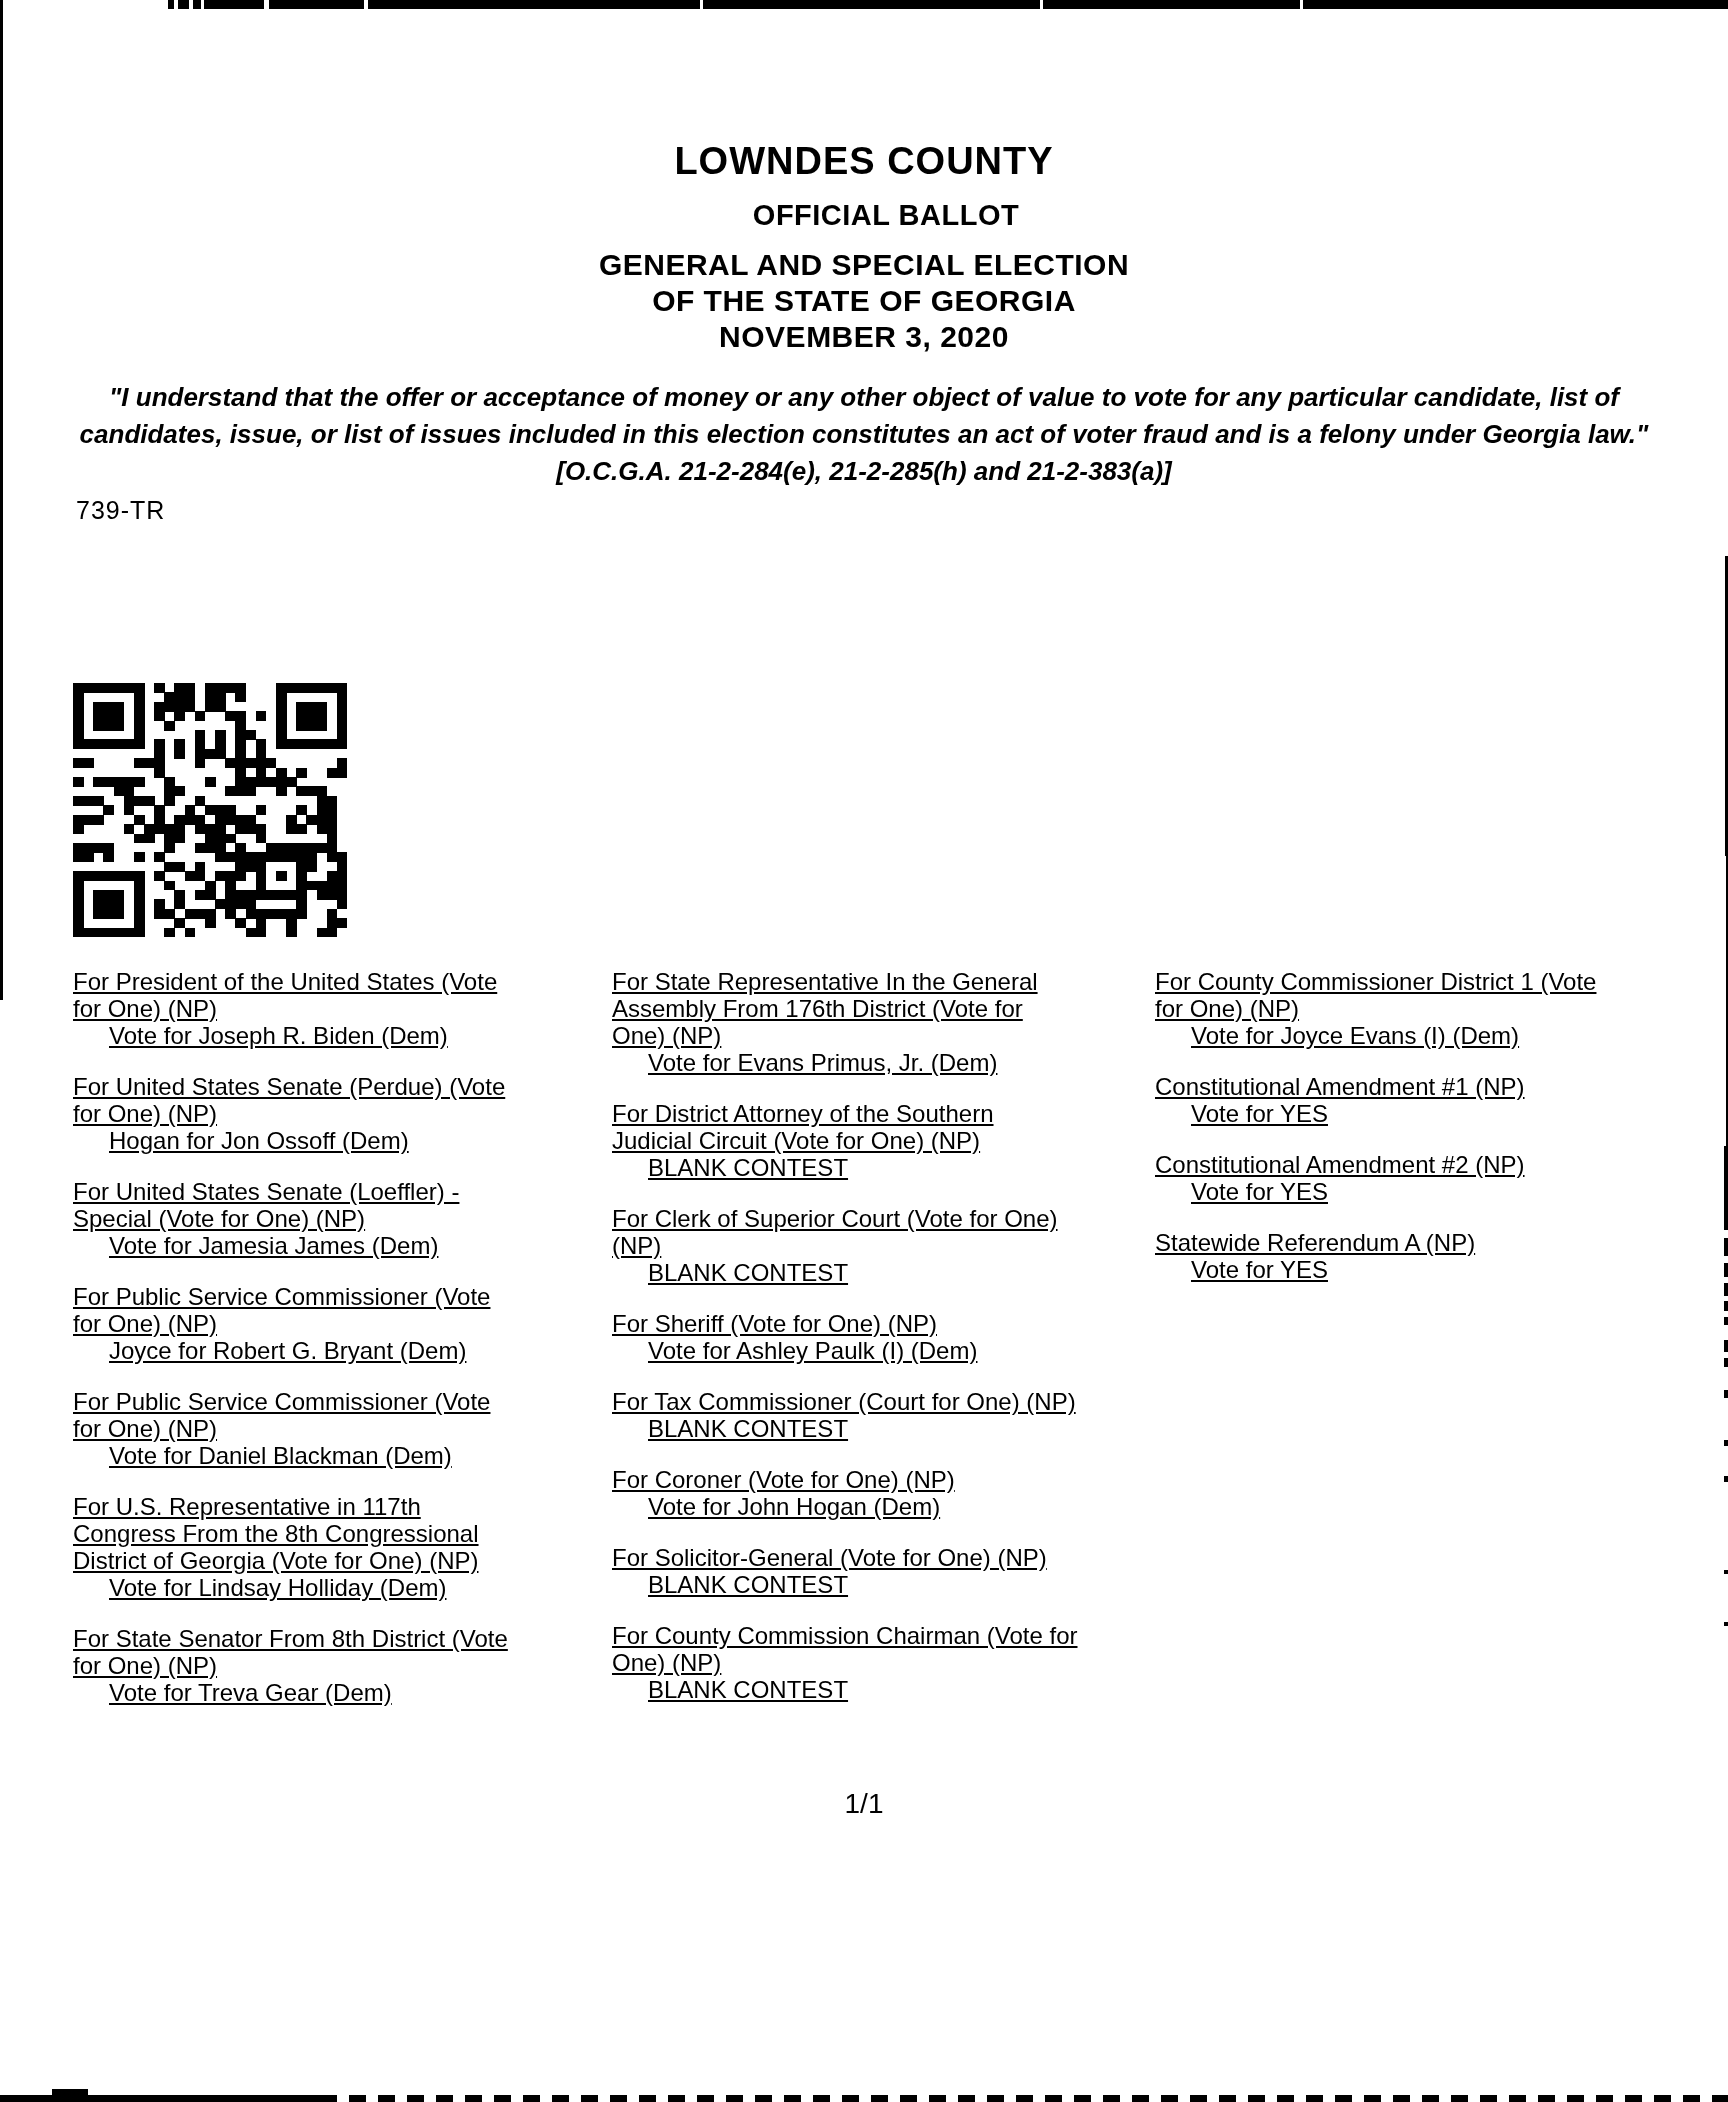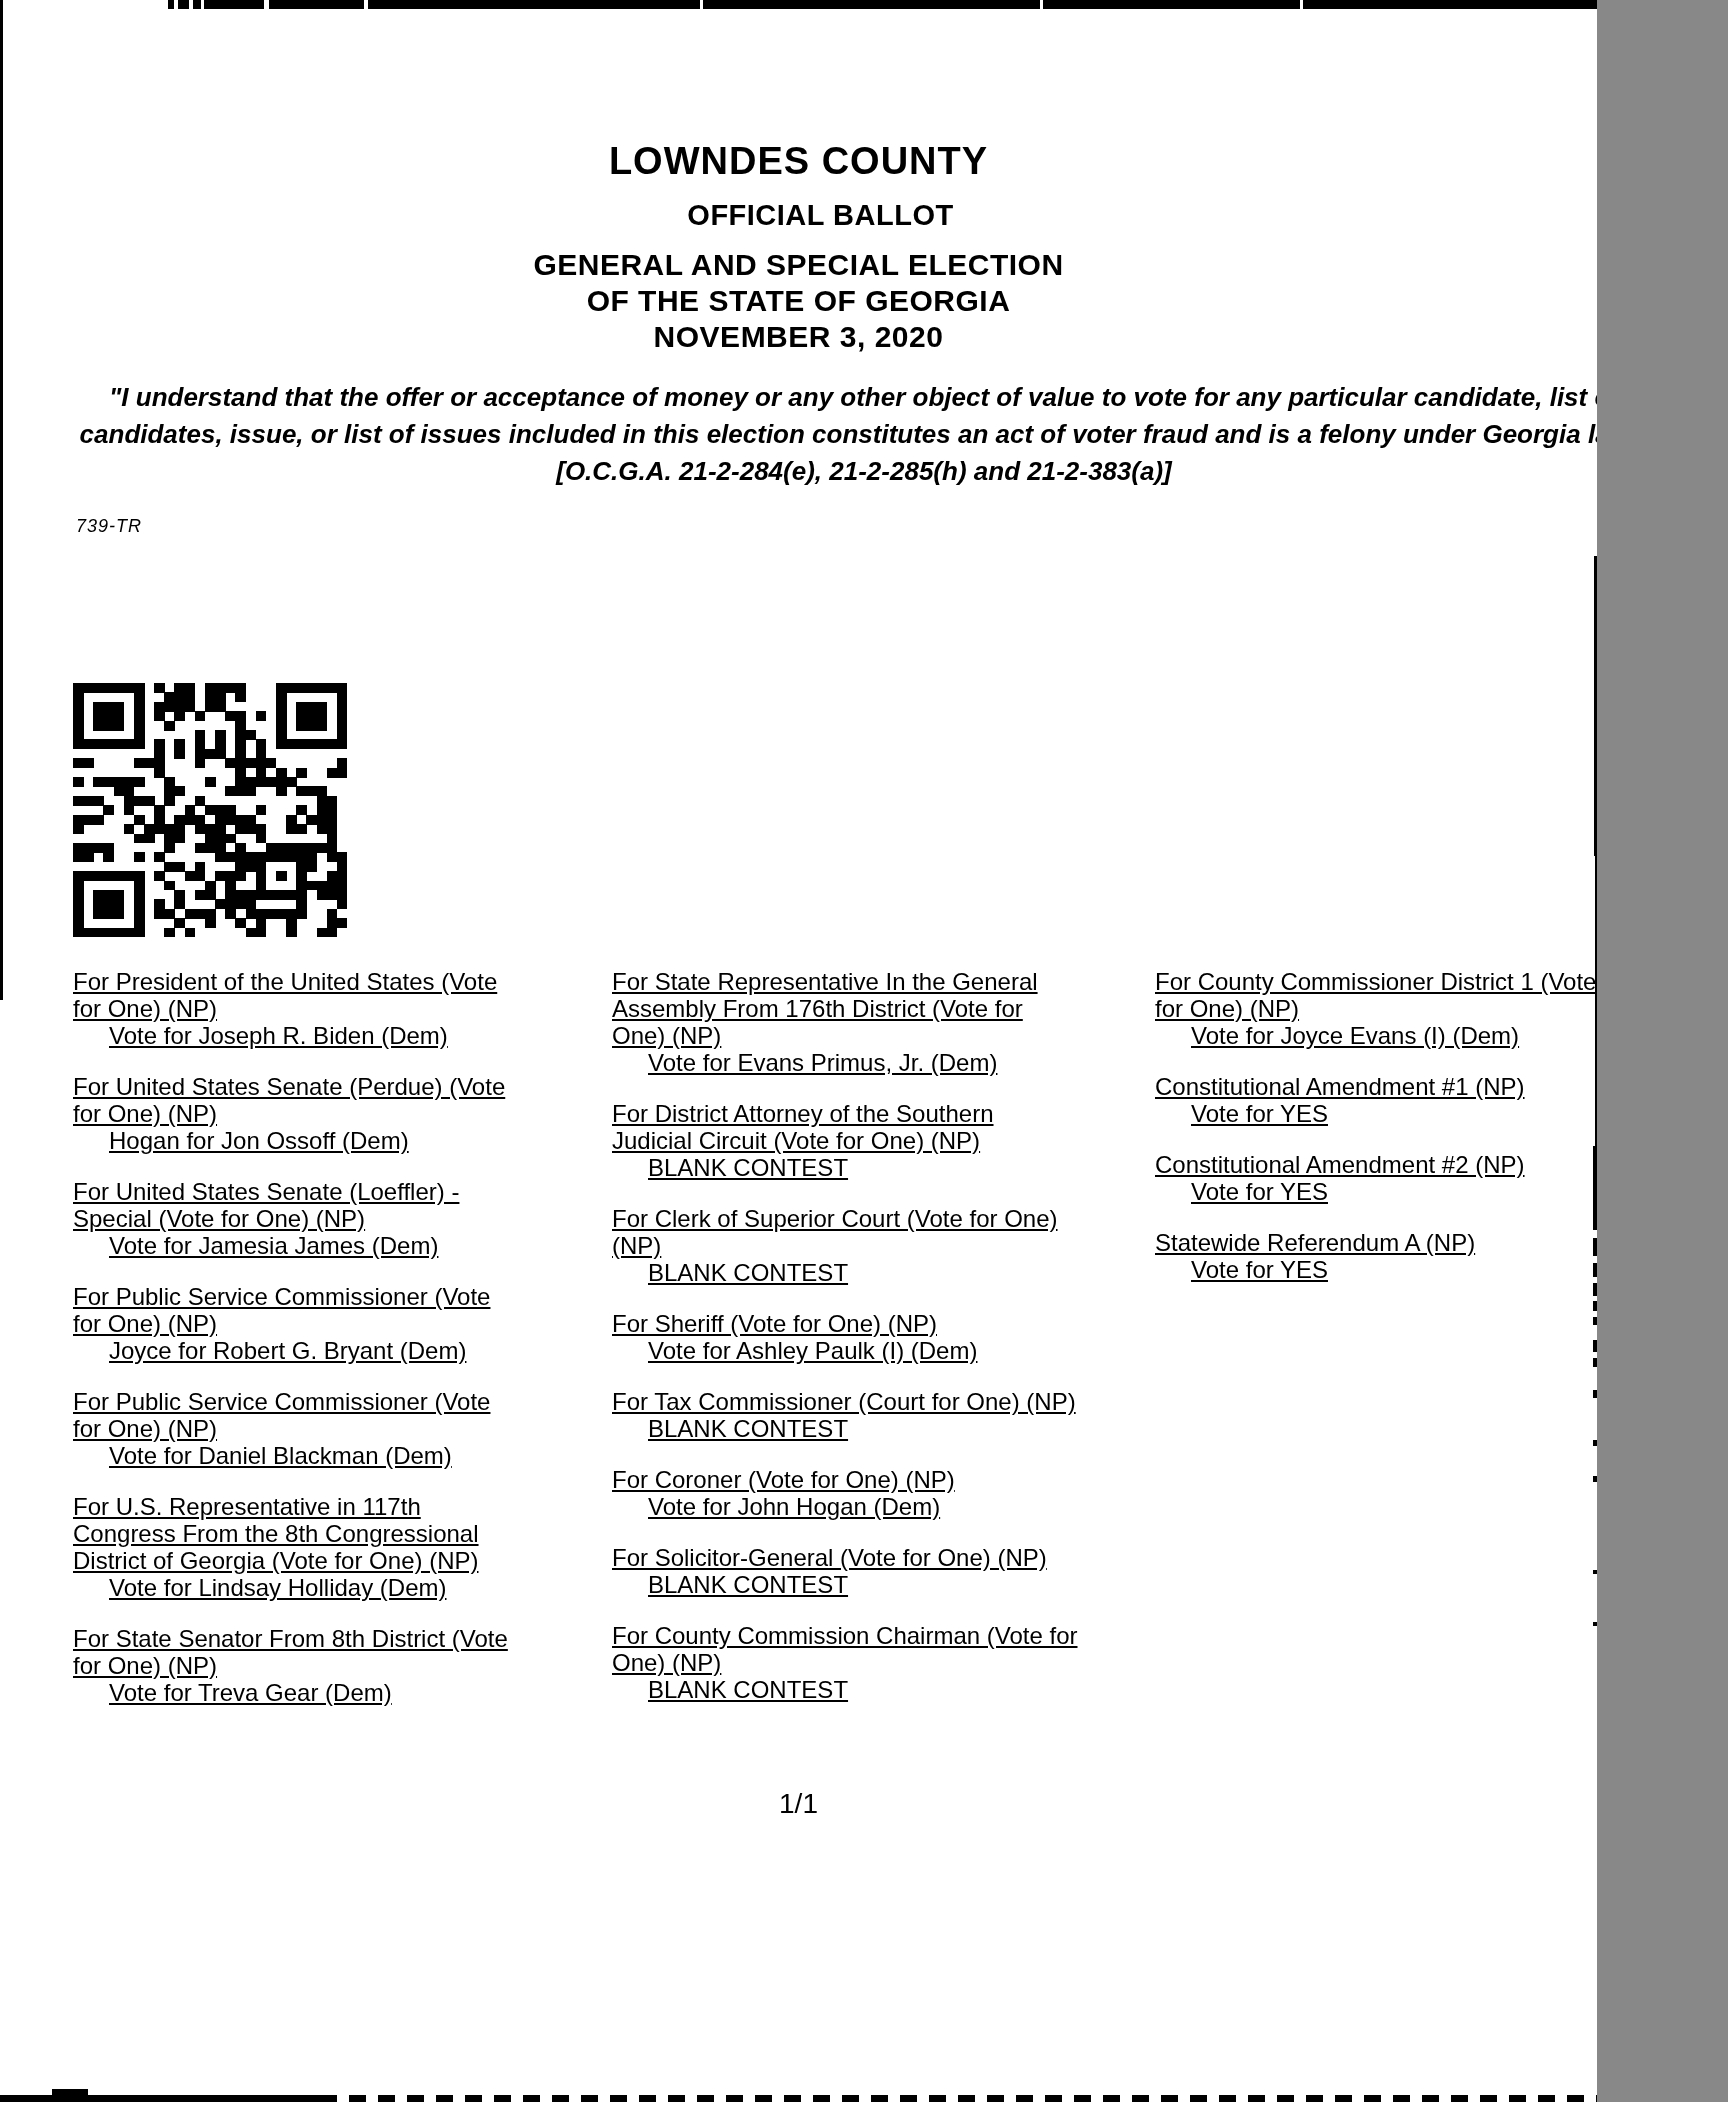--- a/index.html
+++ b/index.html
@@ -1,18 +1,18 @@
 <!DOCTYPE html>
 <html><head>
 <meta charset="utf-8">
 <style>
   html,body{margin:0;padding:0;background:#888;}
   .page{
     position:relative;
-    width:1597px;height:2102px;
+    width:1728px;height:2102px;
     background:#ffffff;
     color:#000;
     font-family:"Liberation Sans", sans-serif;
     overflow:hidden;
   }
   
   .mark{position:absolute;background:#000;}
   .notch{position:absolute;background:#fff;top:0;height:10px;}
   .bottom-dashes{
     position:absolute;left:320px;right:0;bottom:0;height:7px;
@@ -21,21 +21,21 @@
   
   .hdr{position:absolute;left:0;right:0;text-align:center;font-weight:bold;}
   .county{top:140px;font-size:38px;letter-spacing:1px;}
   .ballot-type{top:199px;font-size:29px;letter-spacing:.5px;margin-left:44px;}
   .election{top:247px;font-size:30px;line-height:36px;letter-spacing:.5px;}
   .disclaimer{
     position:absolute;top:379px;left:64px;width:1600px;
     text-align:center;font-style:italic;font-weight:bold;
     font-size:26px;line-height:37px;
   }
-  .style-num{position:absolute;top:516px;left:76px;font-size:18px;letter-spacing:1px;font-style:italic;}
+  .style-num{position:absolute;top:496px;left:76px;font-size:25px;letter-spacing:1px;}
   
   .qr{position:absolute;top:683px;left:73px;width:274px;height:254px;}
   .qr svg{width:100%;height:100%;display:block;}
   
   .col{position:absolute;top:968px;font-size:24px;line-height:27px;text-decoration:underline;}
   .col-1{left:73px;width:452px;}
   .col-2{left:612px;width:468px;}
   .col-3{left:1155px;width:465px;}
   .contest{margin:0 0 24px 0;}
   .contest .sel{padding-left:36px;}

